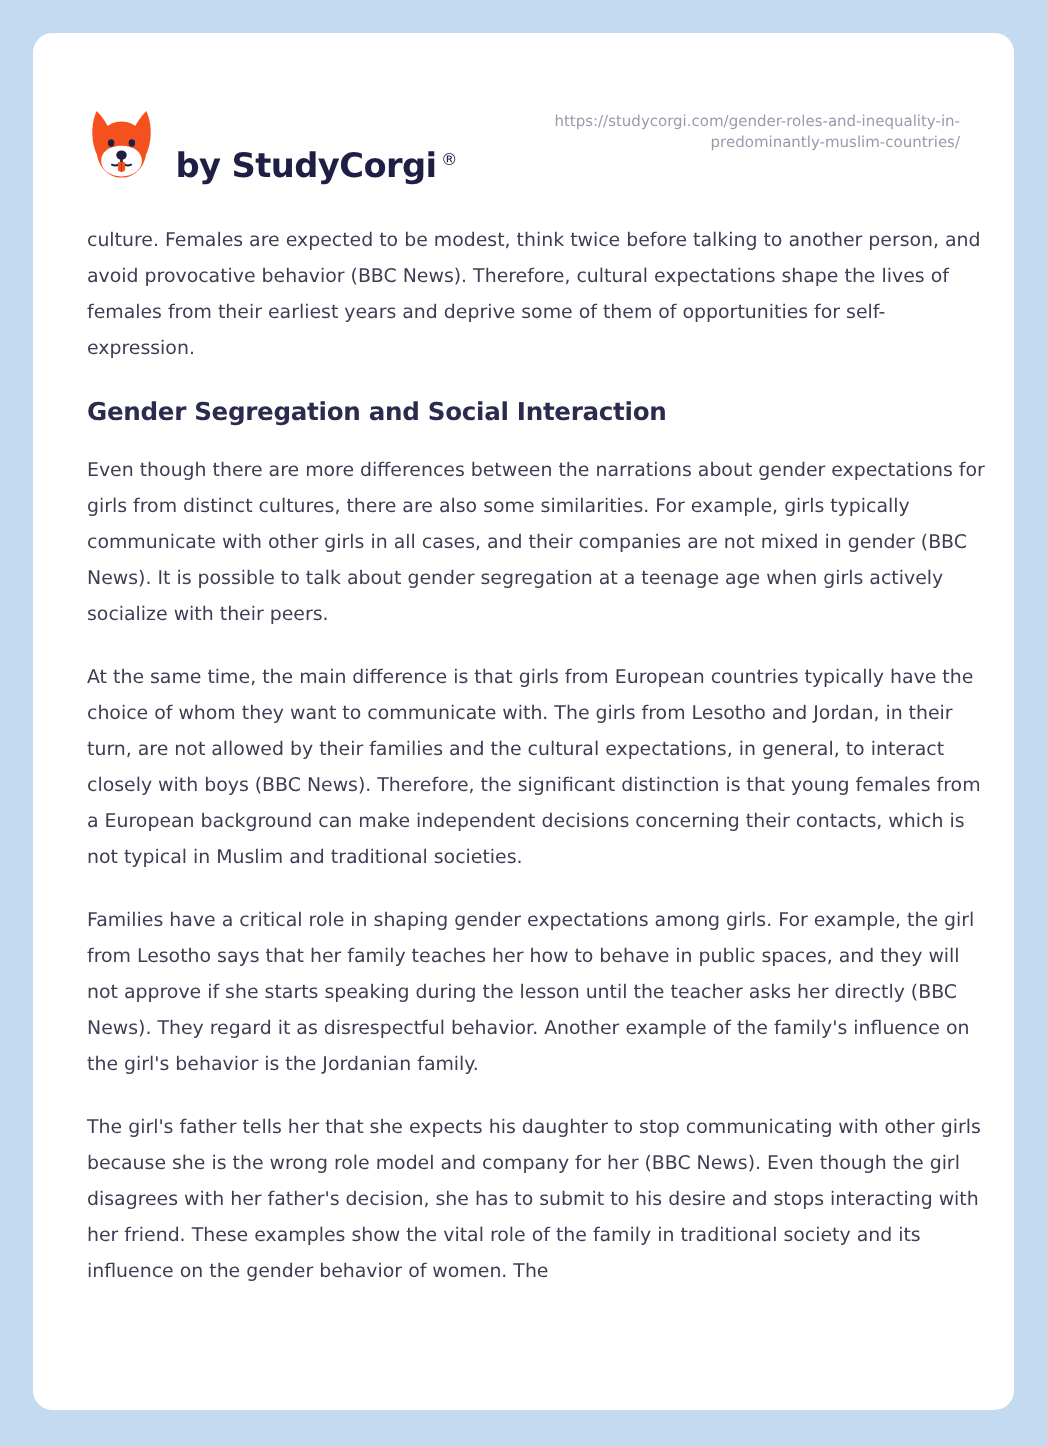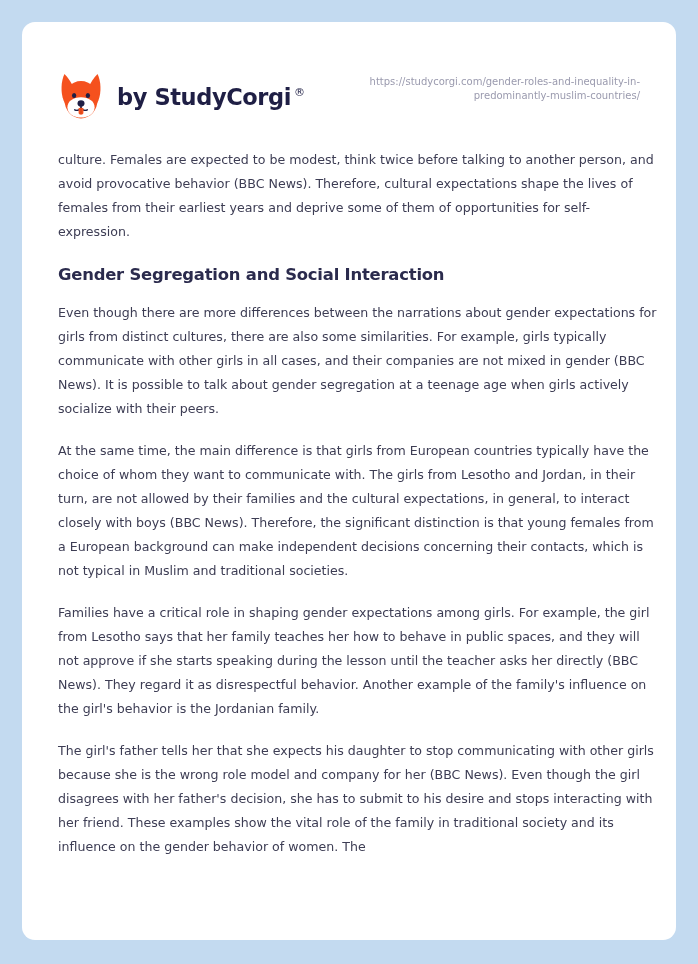--- a/index.html
+++ b/index.html
@@ -33,21 +33,21 @@
   
   .header {
     display: flex;
     align-items: flex-start;
     justify-content: space-between;
     padding: 42px 36px 0 36px;
   }
 
   .brand {
     display: flex;
-    align-items: center;
+    align-items: flex-end;
     gap: 13px;
     flex: 0 0 auto;
     padding-top: 8px;
   }
 
   .corgi-logo {
     width: 46px;
     height: 50px;
     display: block;
     flex: 0 0 auto;

